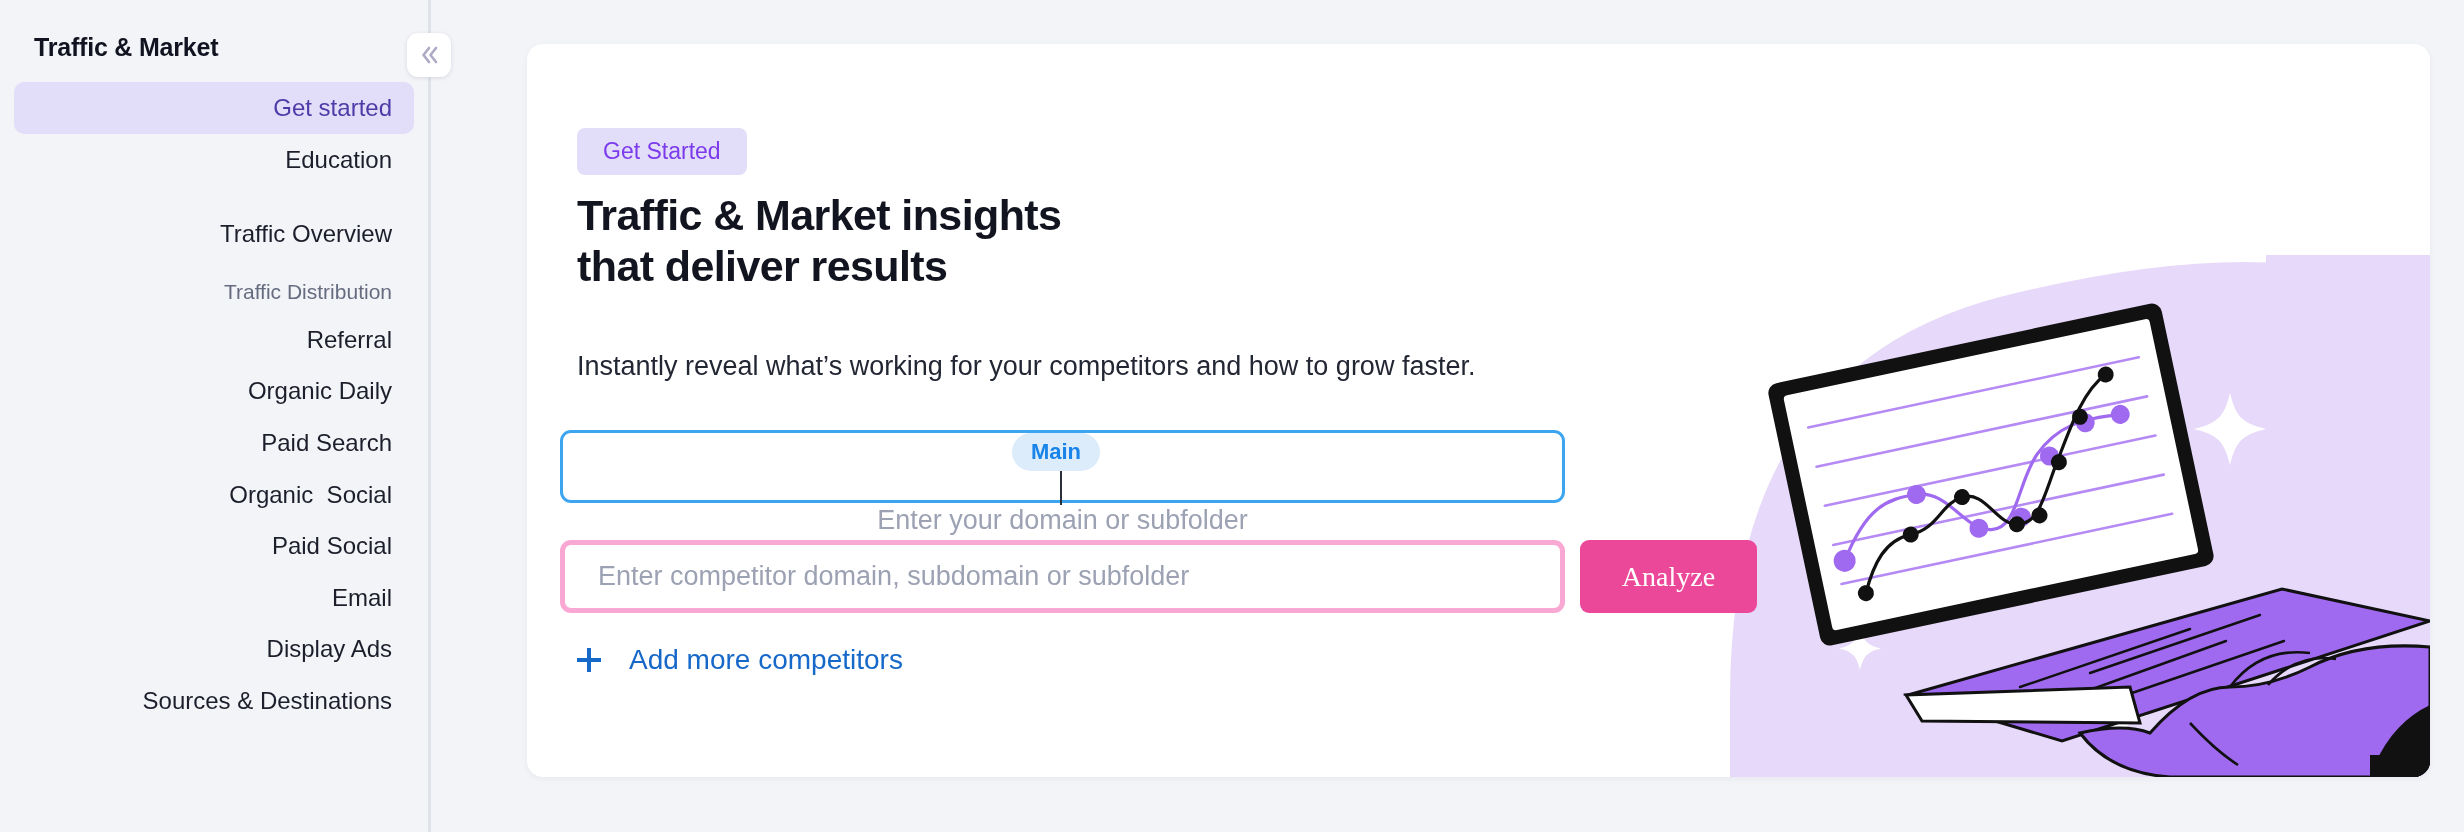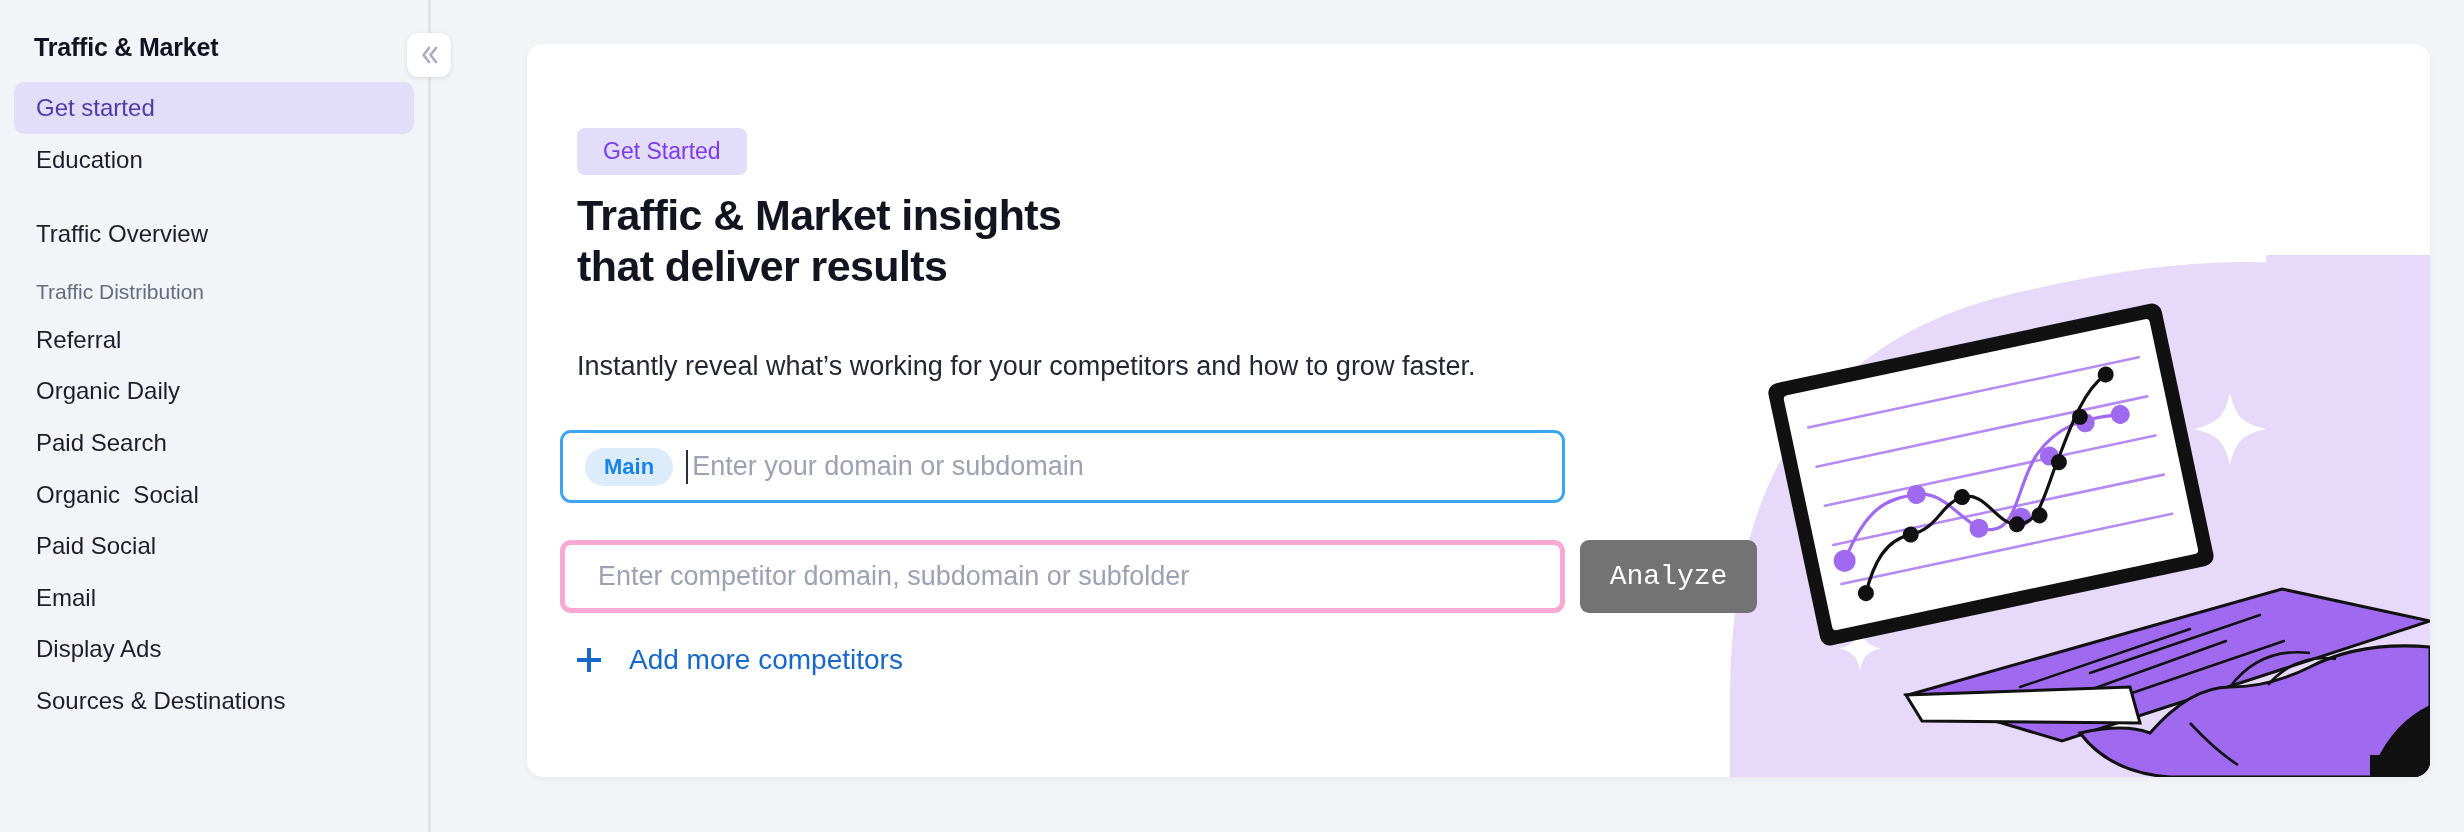--- a/index.html
+++ b/index.html
@@ -21,20 +21,21 @@
 
   
   #sidebar {
     position: absolute;
     left: 0; top: 0;
     width: 428px;
     height: 832px;
     background: #f3f4f8;
     padding: 0;
     overflow: hidden;
+    text-align: right;
   }
   #sidebar-divider {
     position: absolute;
     left: 428px; top: 0;
     width: 3px; height: 832px;
     background: #e1e3ea;
   }
   .sb-title {
     position: absolute;
     left: 34px; top: 33px;
@@ -135,20 +136,21 @@
     position: absolute;
     left: 33px; top: 386px;
     width: 1005px; height: 73px;
     border: 3px solid #3da5f0;
     border-radius: 11px;
     background: #fff;
     display: flex;
     align-items: center;
     padding: 0 22px;
     z-index: 4;
+    flex-direction: column;
   }
   .pill-main {
     background: #dcecfb;
     color: #1883e8;
     font-size: 22px;
     font-weight: bold;
     padding: 8px 19px;
     border-radius: 30px;
     line-height: 1;
     margin-right: 13px;
@@ -182,27 +184,27 @@
   .ph-comp {
     font-size: 27px;
     color: #9ca2b3;
     white-space: nowrap;
   }
 
   .btn-analyze {
     position: absolute;
     left: 1053px; top: 496px;
     width: 177px; height: 73px;
-    background: #737373;
+    background: #ec4899;
     color: #ffffff;
     font-size: 28px;
     border: none;
     border-radius: 9px;
     cursor: pointer;
-    font-family: Liberation Mono, monospace;
+    font-family: Liberation Serif, serif;
     z-index: 4;
   }
 
   .add-more {
     position: absolute;
     left: 50px; top: 600px;
     display: flex;
     align-items: center;
     gap: 28px;
     color: #1668c9;
@@ -350,21 +352,21 @@
     <div class="badge-get-started">Get Started</div>
 
     <h1 class="headline">Traffic &amp; Market insights
 that deliver results</h1>
 
     <p class="subtitle">Instantly reveal what’s working for your competitors and how to grow faster.</p>
 
     <div class="field-main">
       <span class="pill-main">Main</span>
       <span class="caret"></span>
-      <span class="ph-main">Enter your domain or subdomain</span>
+      <span class="ph-main">Enter your domain or subfolder</span>
     </div>
 
     <div class="field-comp">
       <span class="ph-comp">Enter competitor domain, subdomain or subfolder</span>
     </div>
 
     <button class="btn-analyze">Analyze</button>
 
     <div class="add-more">
       <span class="plus-icon"></span>

